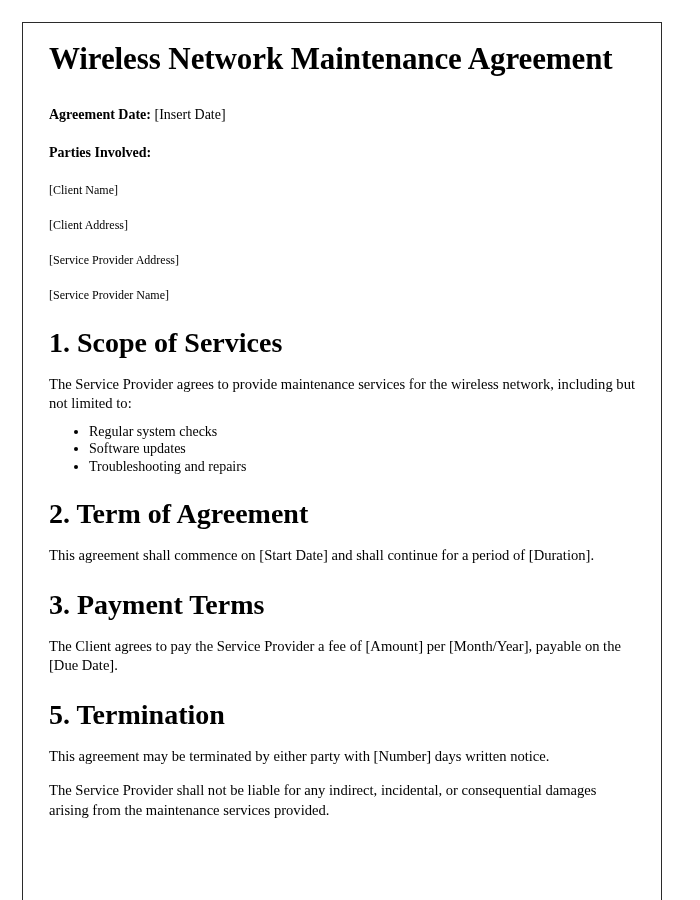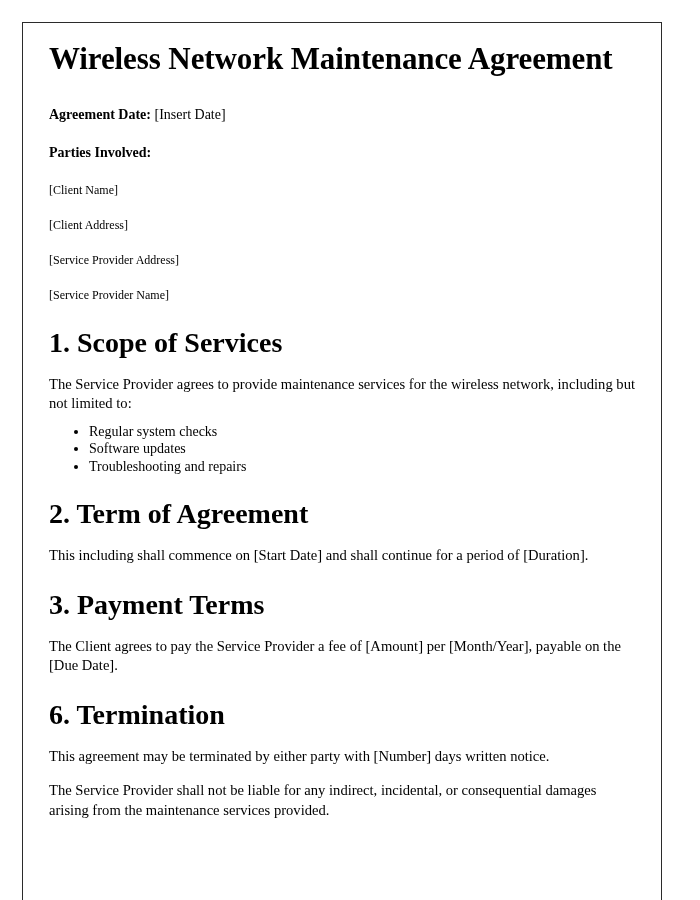--- a/index.html
+++ b/index.html
@@ -122,24 +122,24 @@
 
     <h2 class="section-heading">1. Scope of Services</h2>
     <p class="section-para">The Service Provider agrees to provide maintenance services for the wireless network, including but not limited to:</p>
     <ul class="section-list">
       <li>Regular system checks</li>
       <li>Software updates</li>
       <li>Troubleshooting and repairs</li>
     </ul>
 
     <h2 class="section-heading">2. Term of Agreement</h2>
-    <p class="section-para">This including shall commence on [Start Date] and shall continue for a period of [Duration].</p>
+    <p class="section-para">This agreement shall commence on [Start Date] and shall continue for a period of [Duration].</p>
 
     <h2 class="section-heading">3. Payment Terms</h2>
     <p class="section-para">The Client agrees to pay the Service Provider a fee of [Amount] per [Month/Year], payable on the [Due Date].</p>
 
-    <h2 class="section-heading">6. Termination</h2>
+    <h2 class="section-heading">5. Termination</h2>
     <p class="section-para">This agreement may be terminated by either party with [Number] days written notice.</p>
 
     <p class="section-para">The Service Provider shall not be liable for any indirect, incidental, or consequential damages arising from the maintenance services provided.</p>
 
   </div>
 </div>
 
 </body></html>

